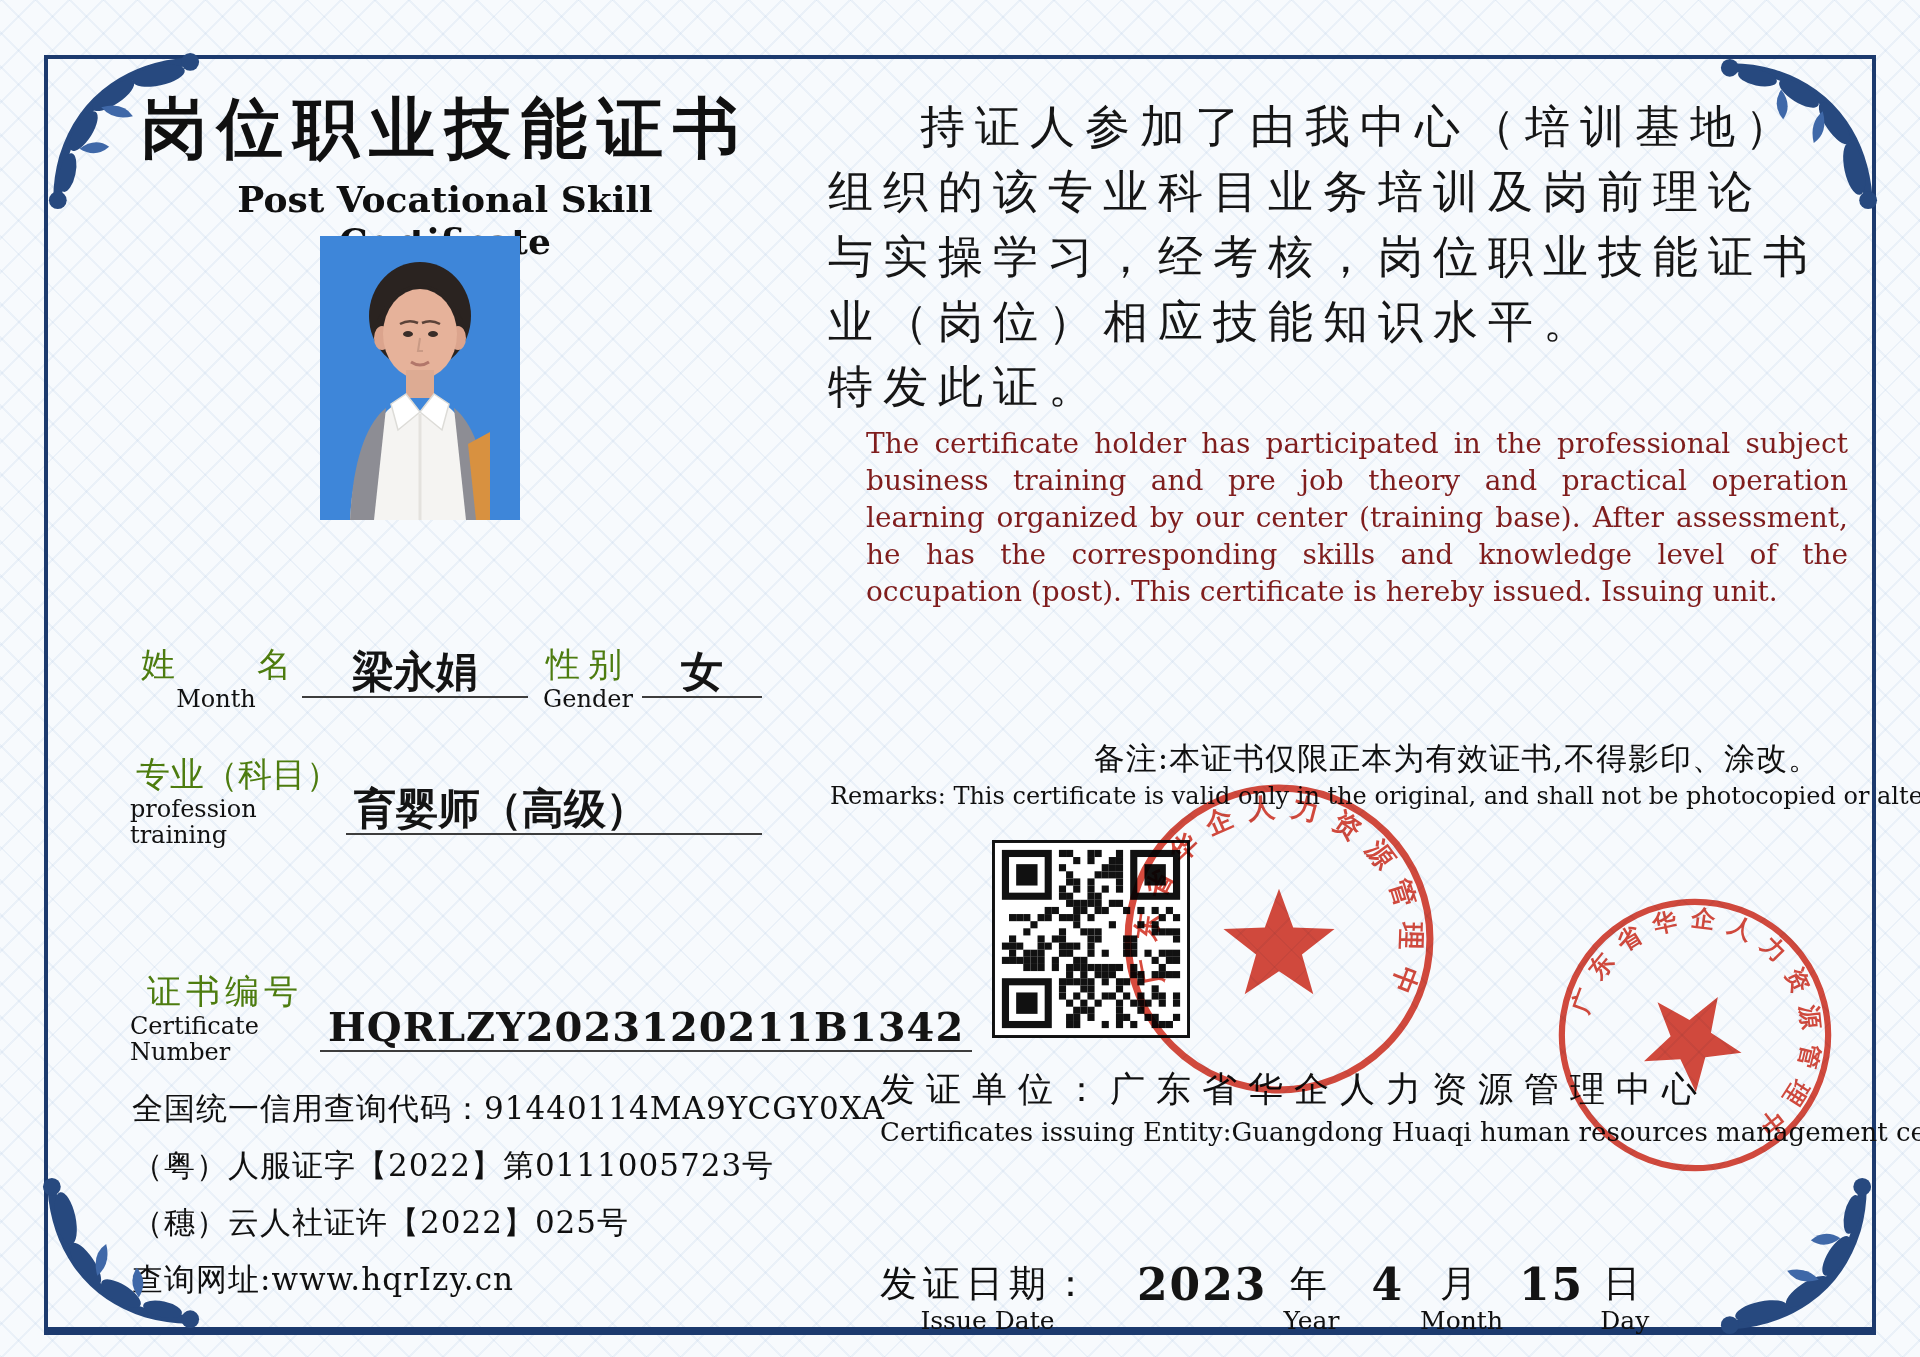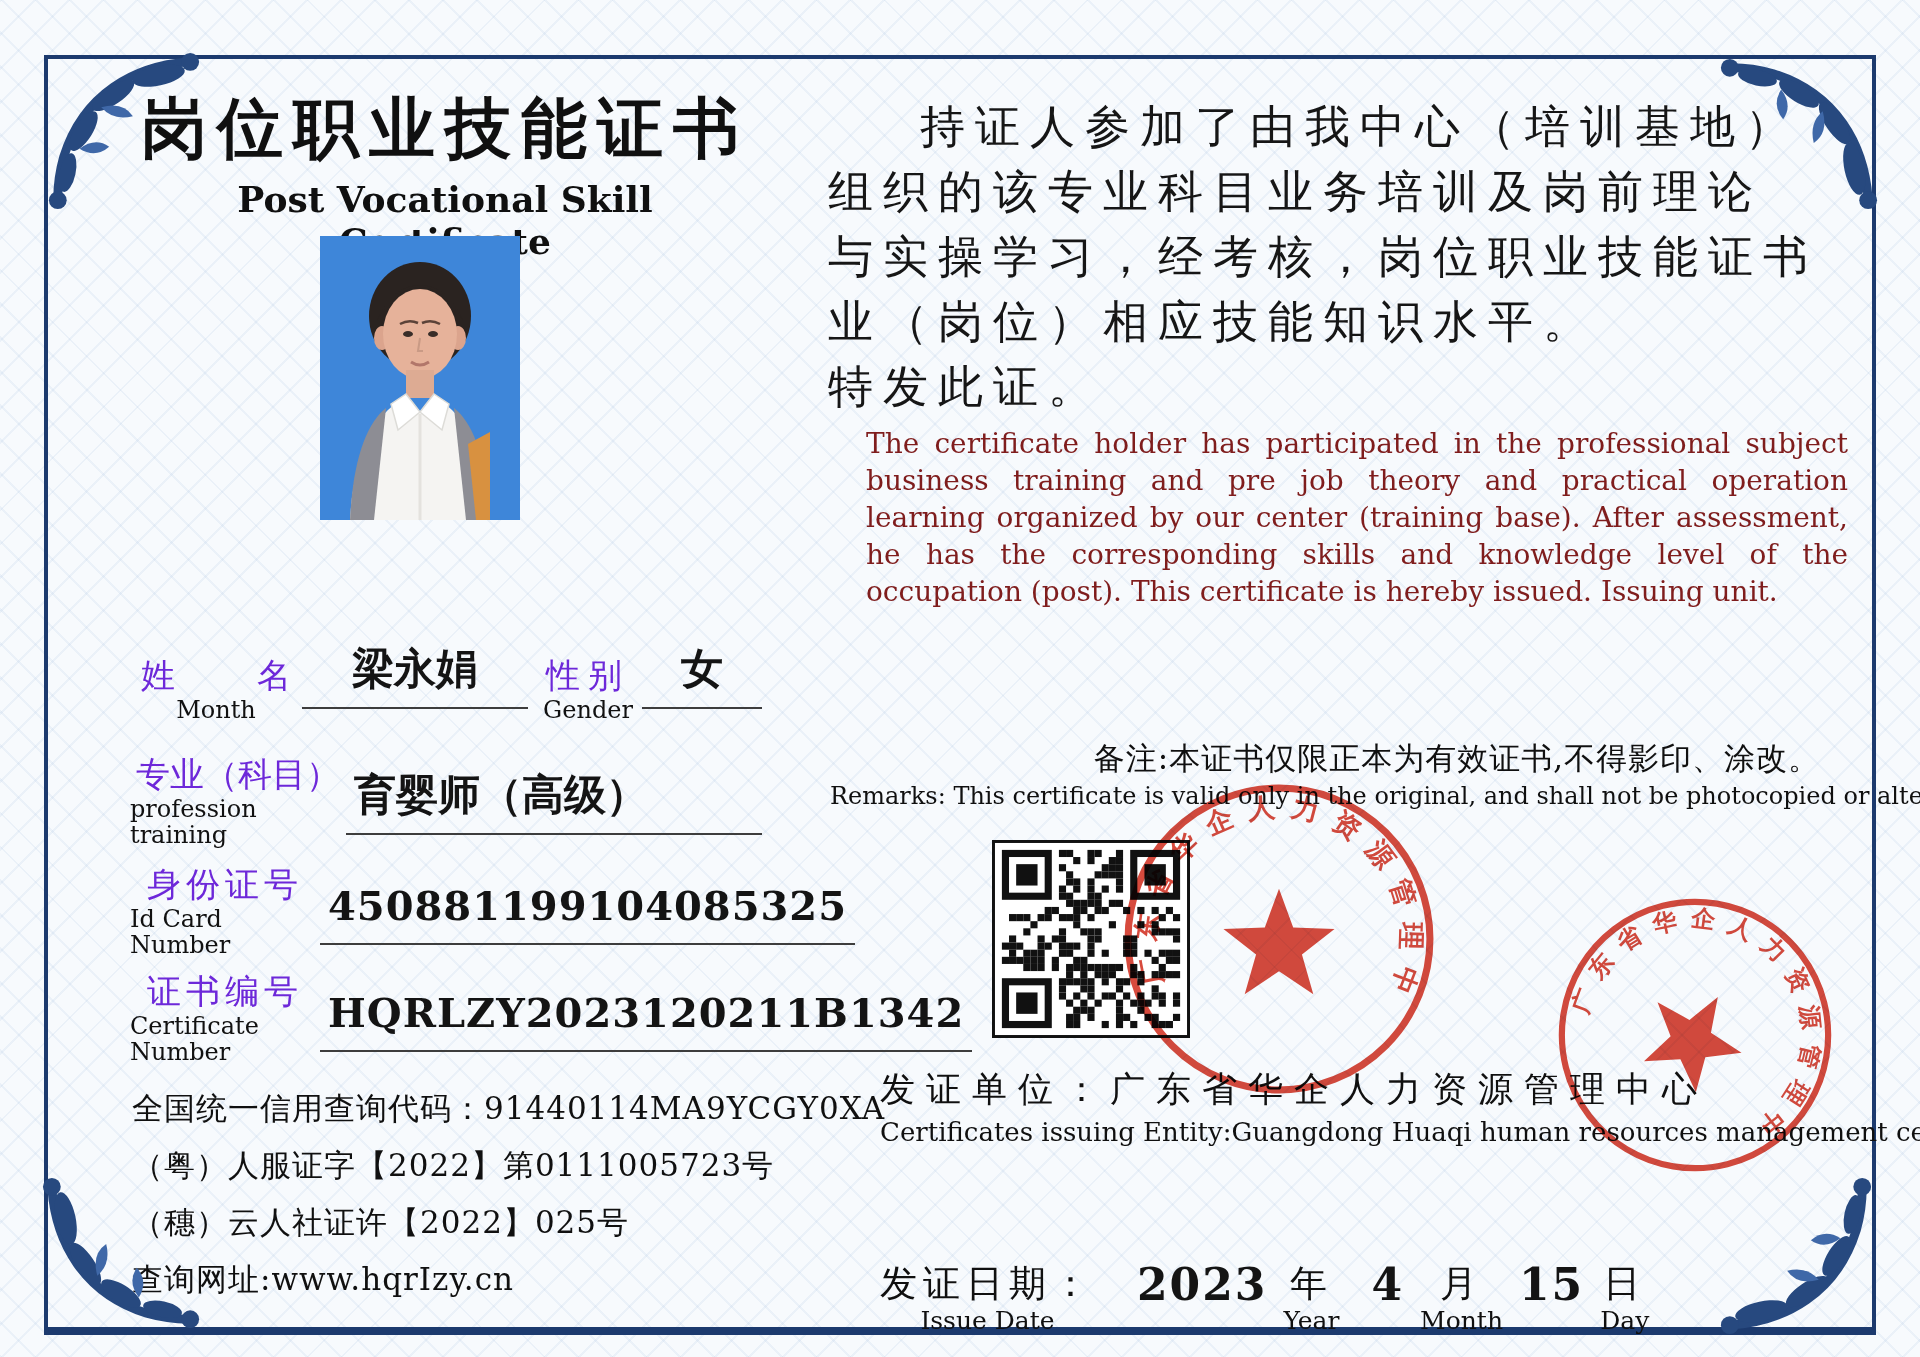--- a/index.html
+++ b/index.html
@@ -20,25 +20,25 @@
 
   .titleblock{position:absolute;left:128px;top:84px;width:634px;text-align:center;z-index:2;}
   .titleblock h1{margin:0;font-size:66px;font-weight:bold;letter-spacing:10px;color:#101010;}
   .titleblock h2{margin:4px 0 0;font-size:36px;font-weight:600;letter-spacing:0;color:#101010;}
 
   .photo{position:absolute;left:320px;top:236px;width:200px;height:284px;z-index:2;}
   .photo svg{display:block;width:100%;height:100%;}
 
   .row{position:absolute;left:130px;width:632px;display:flex;align-items:flex-end;z-index:2;}
   .lbl{display:flex;flex-direction:column;align-items:center;flex:0 0 auto;}
-  .lbl .zh{font-size:34px;line-height:1.15;color:#6d28d9;}
+  .lbl .zh{font-size:34px;line-height:1.15;color:#4d7c0f;}
   .lbl .en{font-size:24px;line-height:1.1;margin-top:2px;color:#111;}
   .spread{width:150px;text-align:justify;text-align-last:justify;}
   .val{border-bottom:2px solid #3d3d3d;text-align:center;font-weight:bold;font-size:42px;
-       line-height:1.15;padding:0 8px 14px;margin-bottom:14px;white-space:nowrap;}
+       line-height:1.15;padding:0 8px 0;margin-bottom:14px;white-space:nowrap;}
   .val.left{text-align:left;}
   .row1{top:645px;} .row2{top:755px;} .row3{top:865px;} .row4{top:972px;}
   .grow{flex:1 1 auto;}
   .mono-num{font-size:40px;font-weight:600;letter-spacing:1px;}
 
   .credits{position:absolute;left:132px;top:1080px;z-index:2;font-size:31px;line-height:57px;
            letter-spacing:1px;color:#101010;white-space:nowrap;}
 
   .zhwrap{position:absolute;left:828px;top:94px;width:1000px;z-index:2;font-size:45px;
           letter-spacing:10px;line-height:65px;color:#161616;}
@@ -150,27 +150,20 @@
   </div>
 
   <div class="row row2">
     <div class="lbl" style="width:216px">
       <span class="zh">专业（科目）</span>
       <span class="en">profession training</span>
     </div>
     <div class="val grow left">育婴师（高级）</div>
   </div>
 
-  <div class="row row3">
-    <div class="lbl" style="width:190px">
-      <span class="zh" style="letter-spacing:5px">身份证号</span>
-      <span class="en">Id Card Number</span>
-    </div>
-    <div class="val grow left mono-num">450881199104085325</div>
-  </div>
 
   <div class="row row4">
     <div class="lbl" style="width:190px">
       <span class="zh" style="letter-spacing:5px">证书编号</span>
       <span class="en">Certificate Number</span>
     </div>
     <div class="val grow left mono-num" style="font-weight:bold">HQRLZY2023120211B1342</div>
   </div>
 
   <div class="credits">

